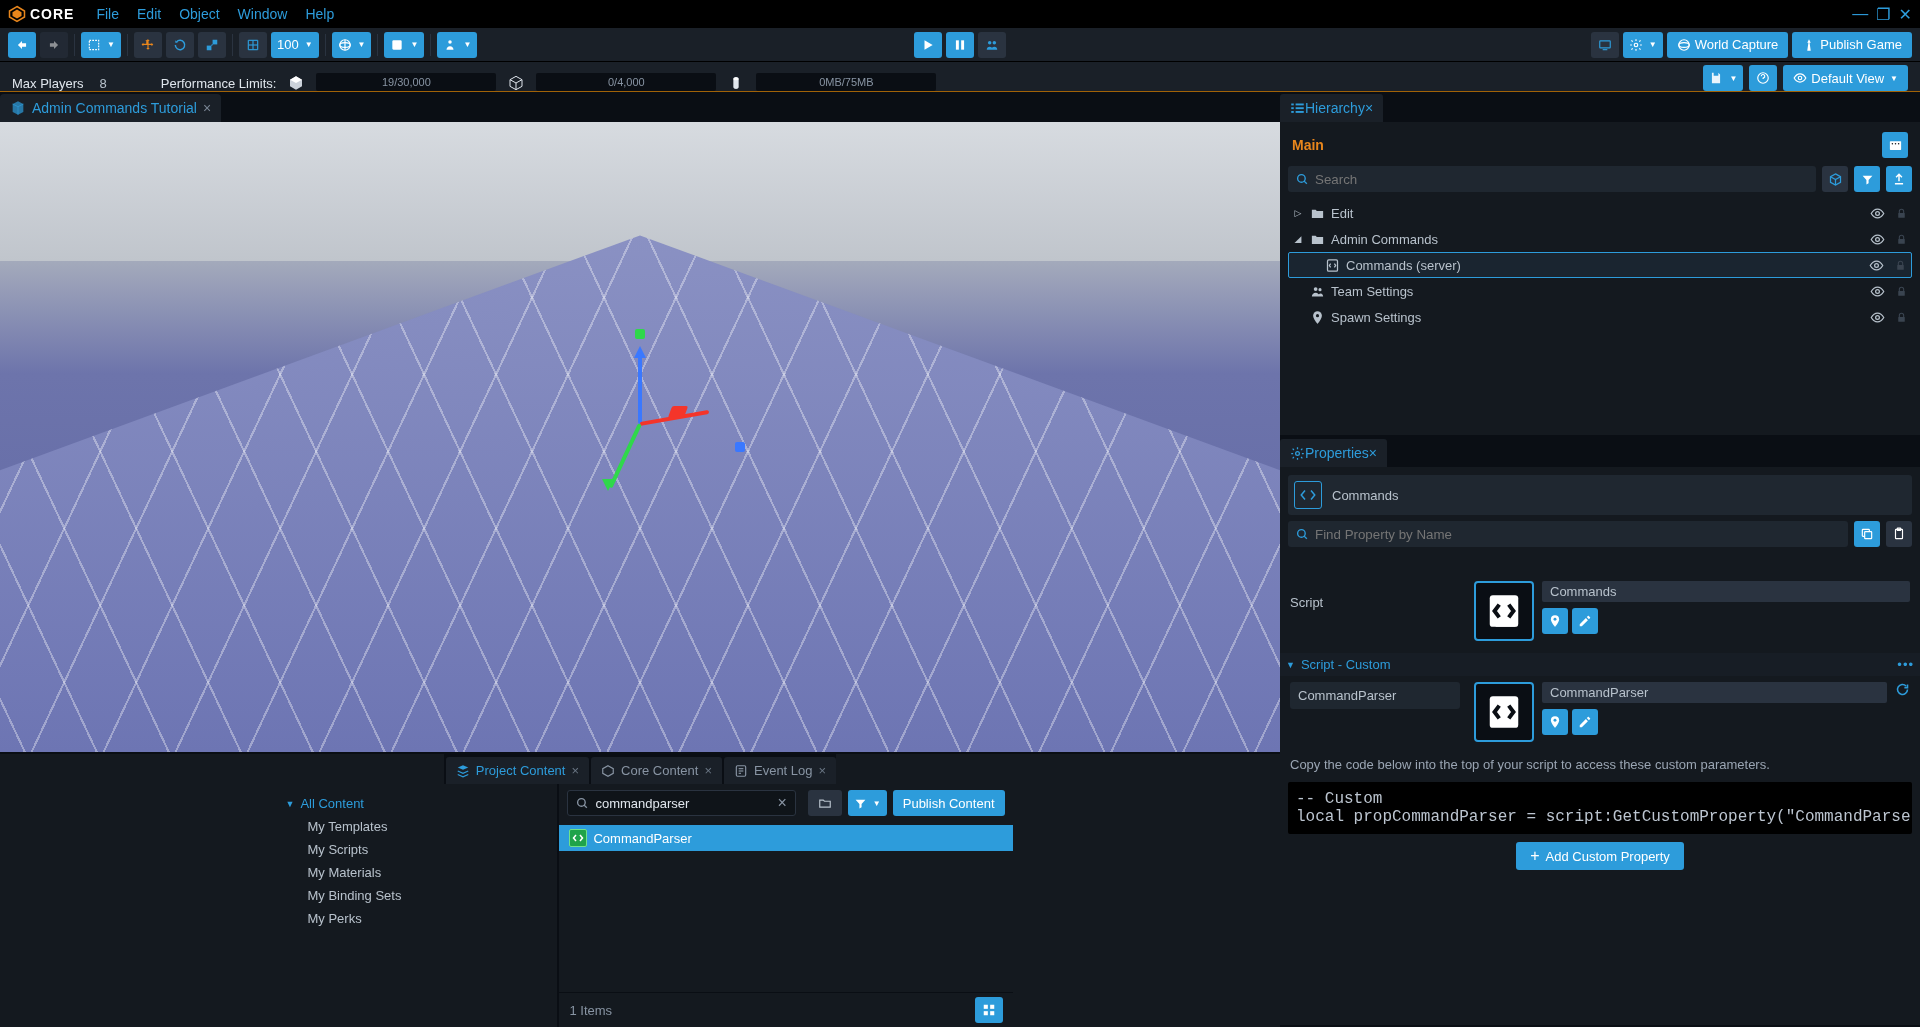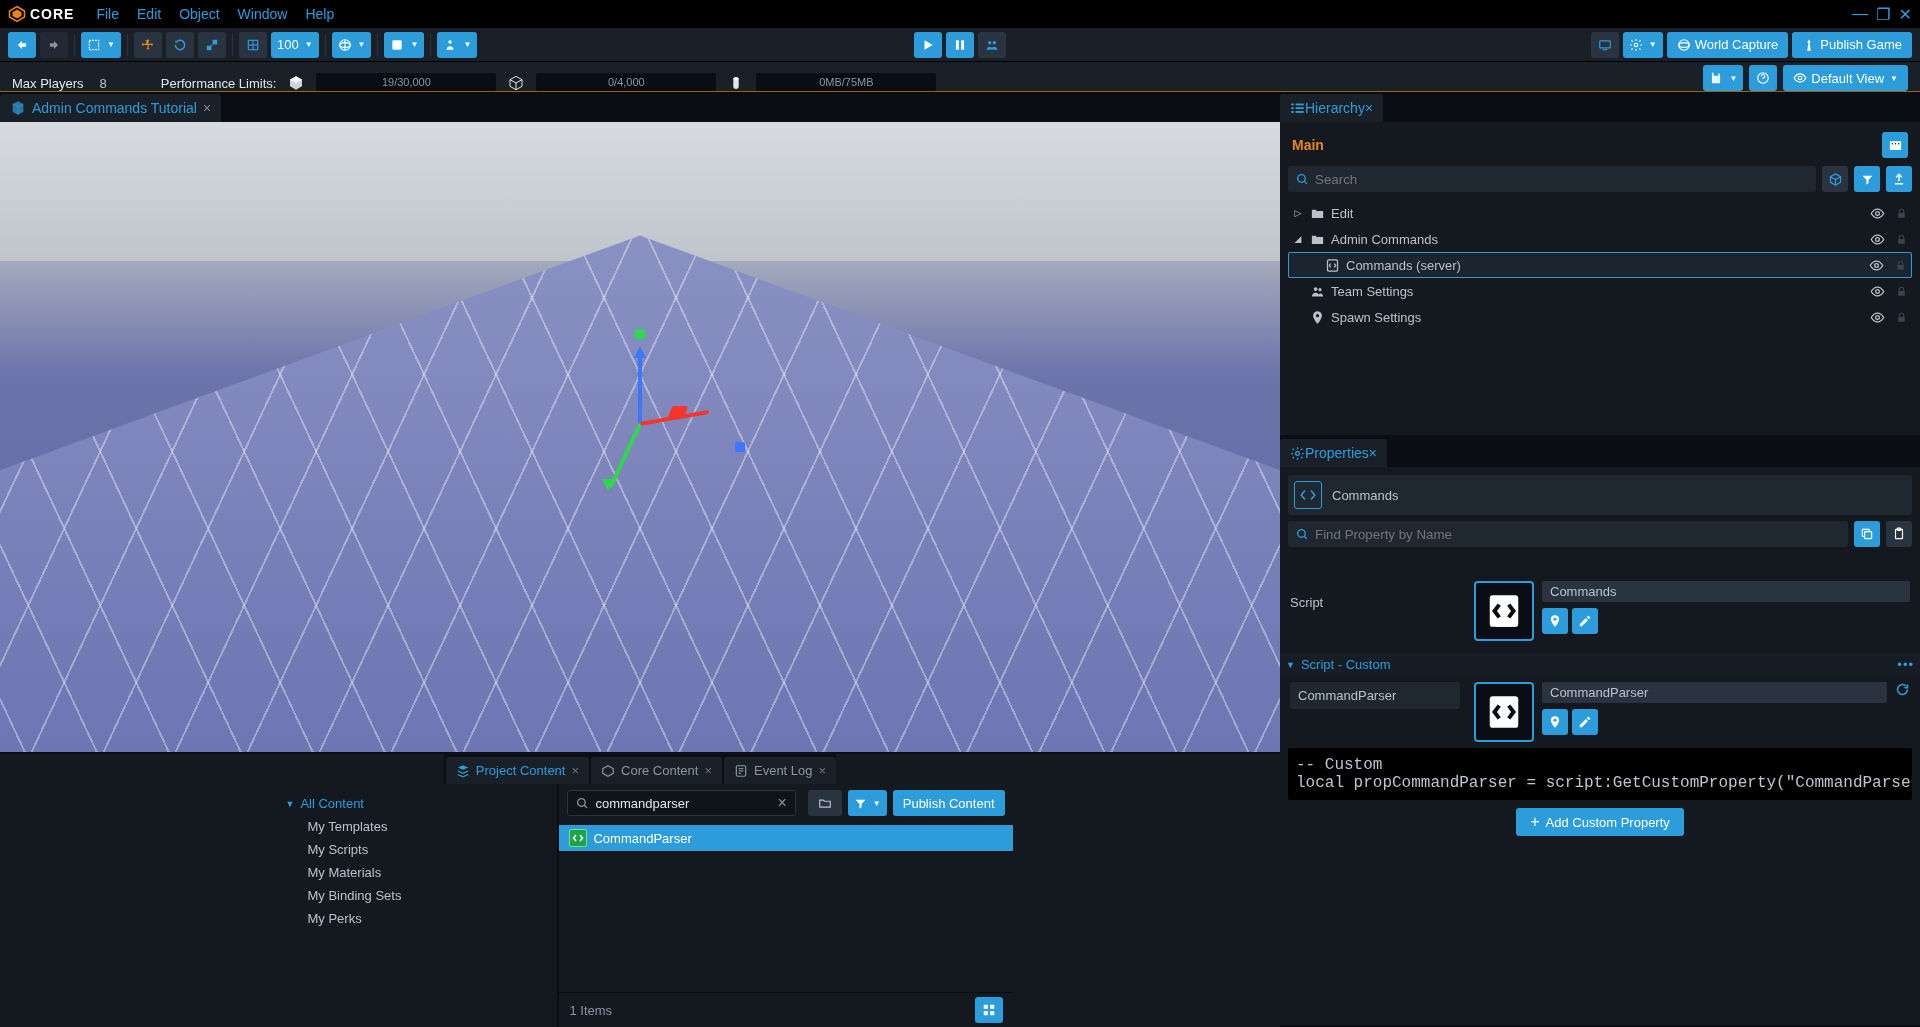--- a/index.html
+++ b/index.html
@@ -717,20 +717,21 @@
             </div>
             <span class="reset-icon">
               <svg width="15" height="15" viewBox="0 0 24 24" fill="none" stroke="#2d9cdb" stroke-width="2.5">
                   <path d="M20 12a8 8 0 1 1-2.3-5.7"></path>
                   <path d="M20 4v5h-5"></path>
                 </svg>
             </span>
           </div>
         </div>
 
+        <div class="p-help">Copy the code below into the top of your script to access these custom parameters.</div>
         <div class="p-code">-- Custom
 local propCommandParser = script:GetCustomProperty("CommandParser")</div>
         <div class="p-add-row">
           <button class="add-prop-btn">
             <span style="font-size:16px;line-height:1">+</span>
             <span>Add Custom Property</span>
           </button>
         </div>
       </div>
     </div>

